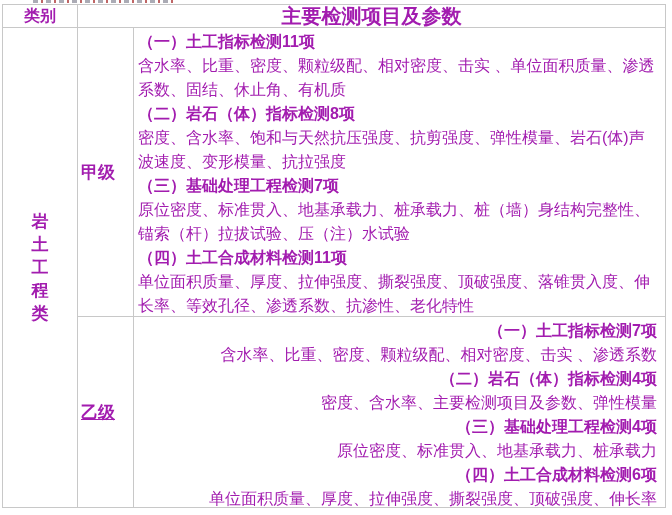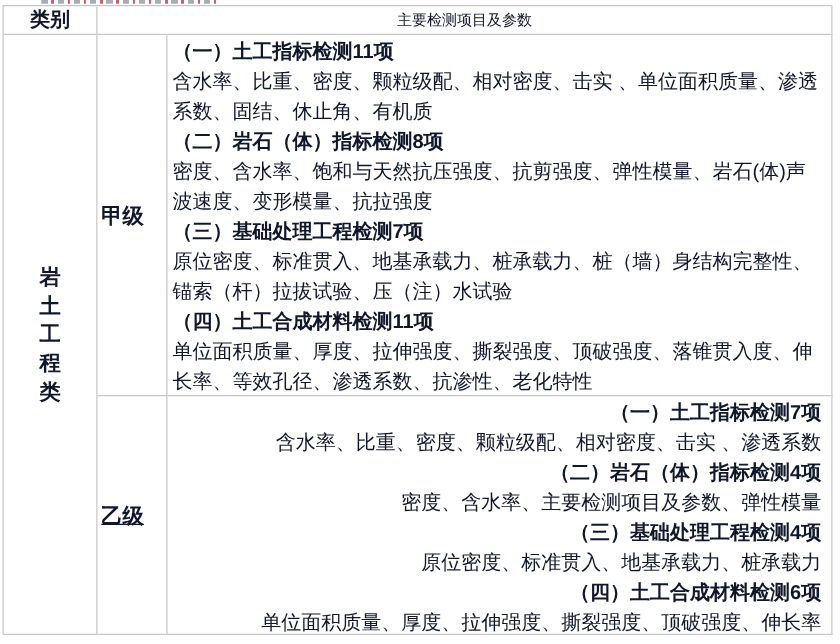--- a/index.html
+++ b/index.html
@@ -31,21 +31,21 @@
     position: absolute;
     left: 2px;
     top: 4px;
     width: 664px;
     height: 504px;
     display: grid;
     grid-template-columns: 75px 56px 1fr;
     grid-template-rows: 23px 289px 1fr;
     border-top: 1px solid #c8c8c8;
     border-left: 1px solid #c8c8c8;
-    color: #0f172a;
+    color: #a21caf;
     box-sizing: border-box;
   }
   .cell {
     border-right: 1px solid #c8c8c8;
     border-bottom: 1px solid #c8c8c8;
     box-sizing: border-box;
     overflow: hidden;
   }
   .h-left {
     grid-column: 1;
@@ -55,22 +55,22 @@
     justify-content: center;
     font-size: 16px;
     font-weight: bold;
   }
   .h-right {
     grid-column: 2 / span 2;
     grid-row: 1;
     display: flex;
     align-items: center;
     justify-content: center;
-    font-size: 12px;
-    font-weight: normal;
+    font-size: 20px;
+    font-weight: bold;
   }
   .cat-cell {
     grid-column: 1;
     grid-row: 2 / span 2;
     display: flex;
     flex-direction: column;
     align-items: center;
     justify-content: center;
     font-size: 17px;
     font-weight: bold;

